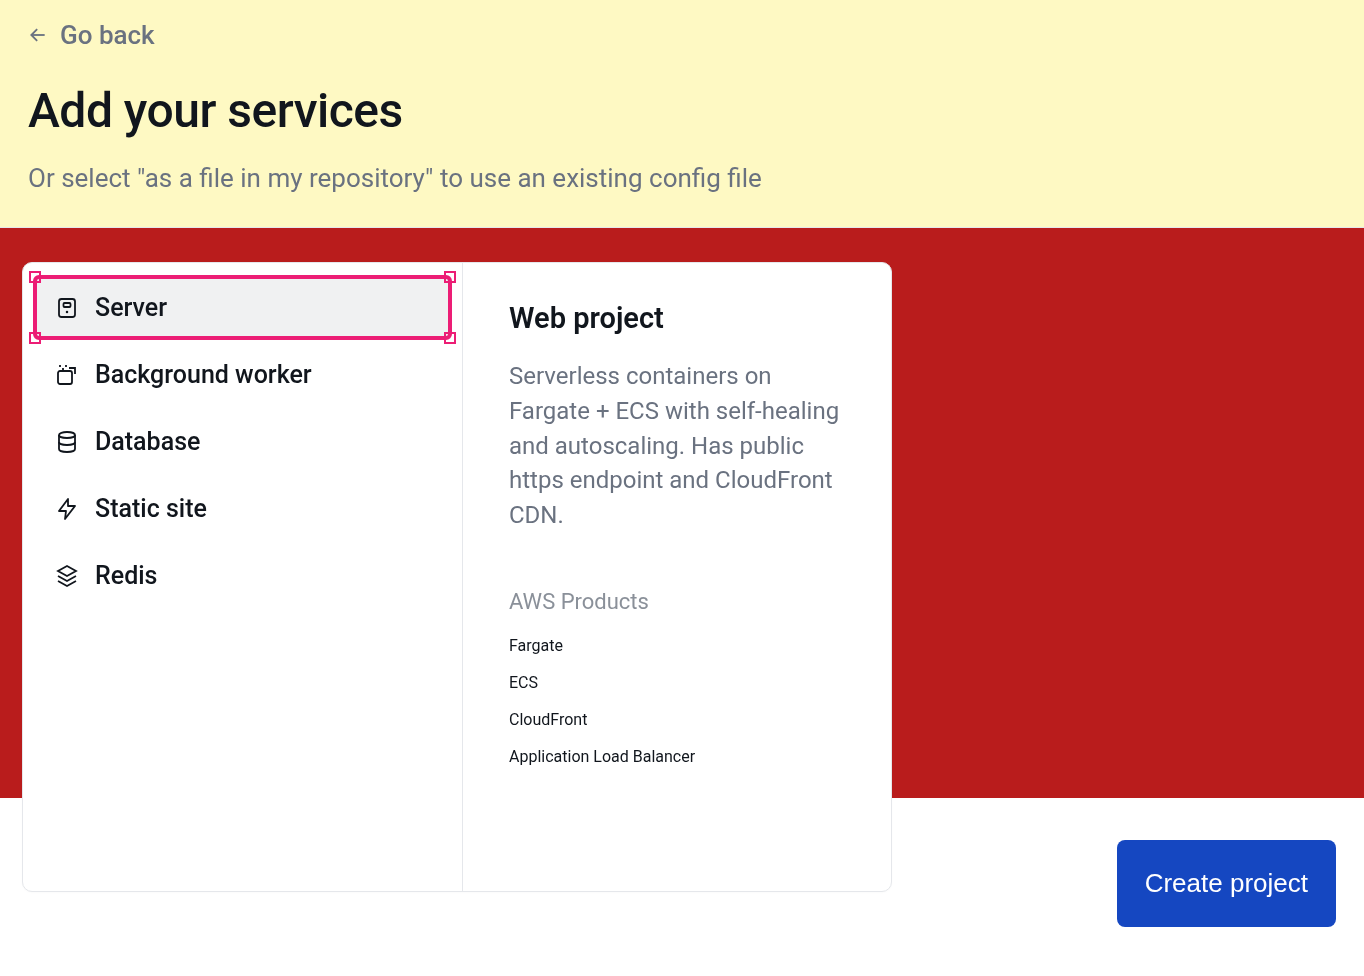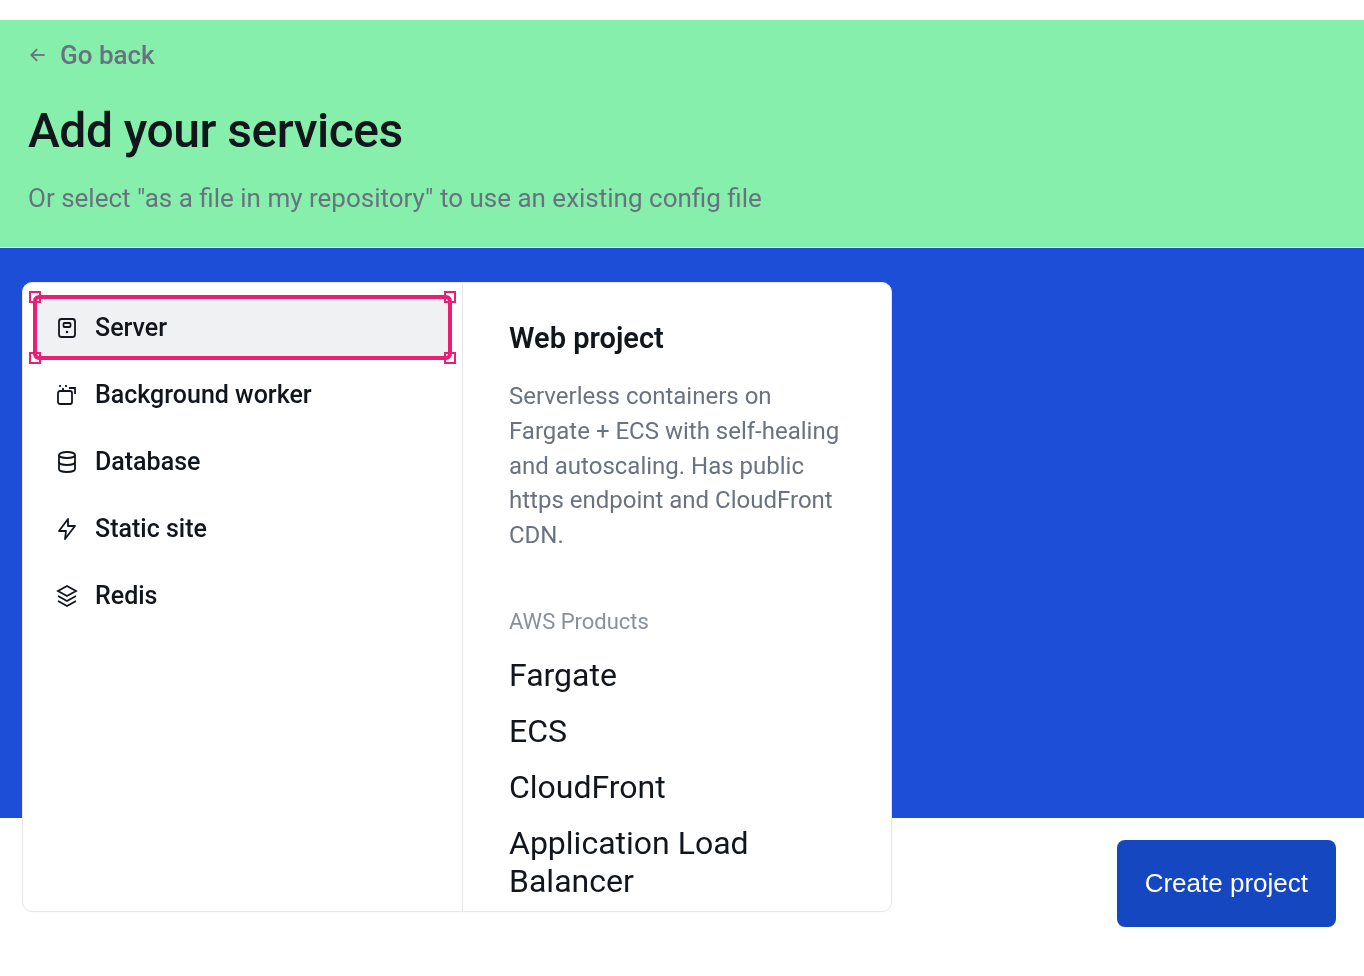--- a/index.html
+++ b/index.html
@@ -7,22 +7,21 @@
       font-family: -apple-system, BlinkMacSystemFont, "Segoe UI", Roboto, Helvetica, Arial, sans-serif;
       background: #fff;
       color: #11161d;
       width: 1364px;
       height: 976px;
       position: relative;
     }
 
     .header {
       padding: 20px 28px 34px 28px;
-      background: #86efac;
-      margin-top: 20px;
+      background: #fef9c3;
     }
 
     .go-back {
       display: inline-flex;
       align-items: center;
       gap: 12px;
       cursor: pointer;
       margin-bottom: 32px;
     }
     .go-back-text {
@@ -52,21 +51,21 @@
       font-weight: 400;
     }
 
     .divider {
       border: none;
       border-top: 1px solid #e5e7eb;
       width: 100%;
     }
 
     .content-area {
-      background: #1d4ed8;
+      background: #b91c1c;
       padding: 34px 22px 0 22px;
       height: 570px;
     }
 
     .panel {
       width: 870px;
       background: #fff;
       border: 1px solid #e5e7eb;
       border-radius: 10px;
       display: flex;
@@ -149,21 +148,21 @@
     }
 
     .aws-label {
       font-size: 22px;
       color: #8a9099;
       font-weight: 400;
       margin-bottom: 22px;
     }
 
     .aws-item {
-      font-size: 32px;
+      font-size: 16px;
       color: #11161d;
       margin-bottom: 18px;
     }
 
     .footer-bar-real {
       position: absolute;
       right: 28px;
       top: 840px;
     }
 

